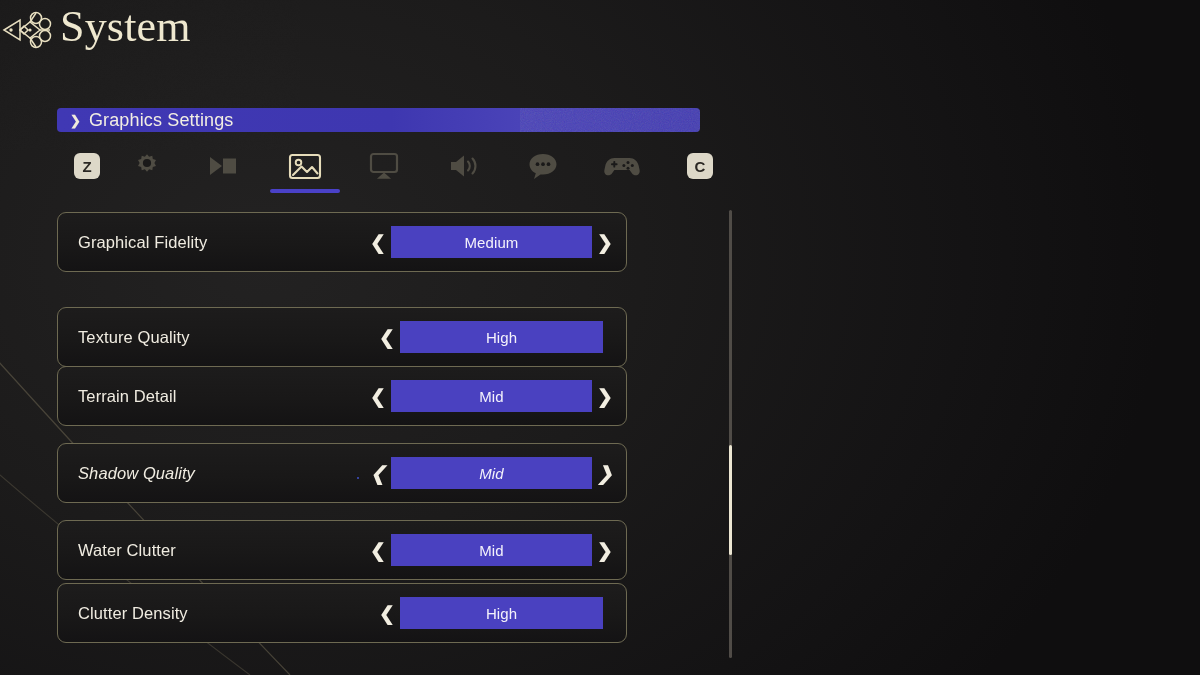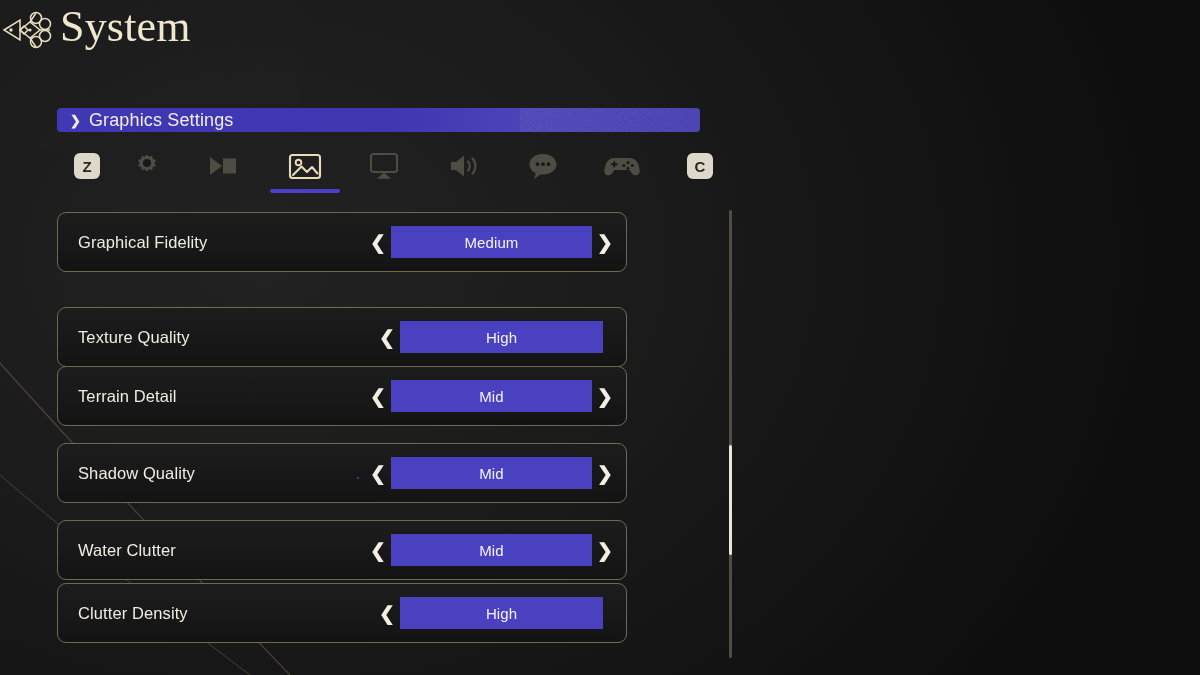--- a/index.html
+++ b/index.html
@@ -381,21 +381,21 @@
         </div>
       </div>
       <div class="setting-row" style="top: 154px;">
         <div class="setting-label">Terrain Detail</div>
         <div class="control">
           <span class="arrow left">❮</span>
           <div class="value-pill narrow">Mid</div>
           <span class="arrow right">❯</span>
         </div>
       </div>
-      <div class="setting-row" style="top: 231px;">
+      <div class="setting-row" style="top: 231px; font-style: italic;">
         <div class="setting-label">Shadow Quality</div>
         <div class="stray-dot"></div>
         <div class="control">
           <span class="arrow left">❮</span>
           <div class="value-pill narrow">Mid</div>
           <span class="arrow right">❯</span>
         </div>
       </div>
       <div class="setting-row" style="top: 308px;">
         <div class="setting-label">Water Clutter</div>

